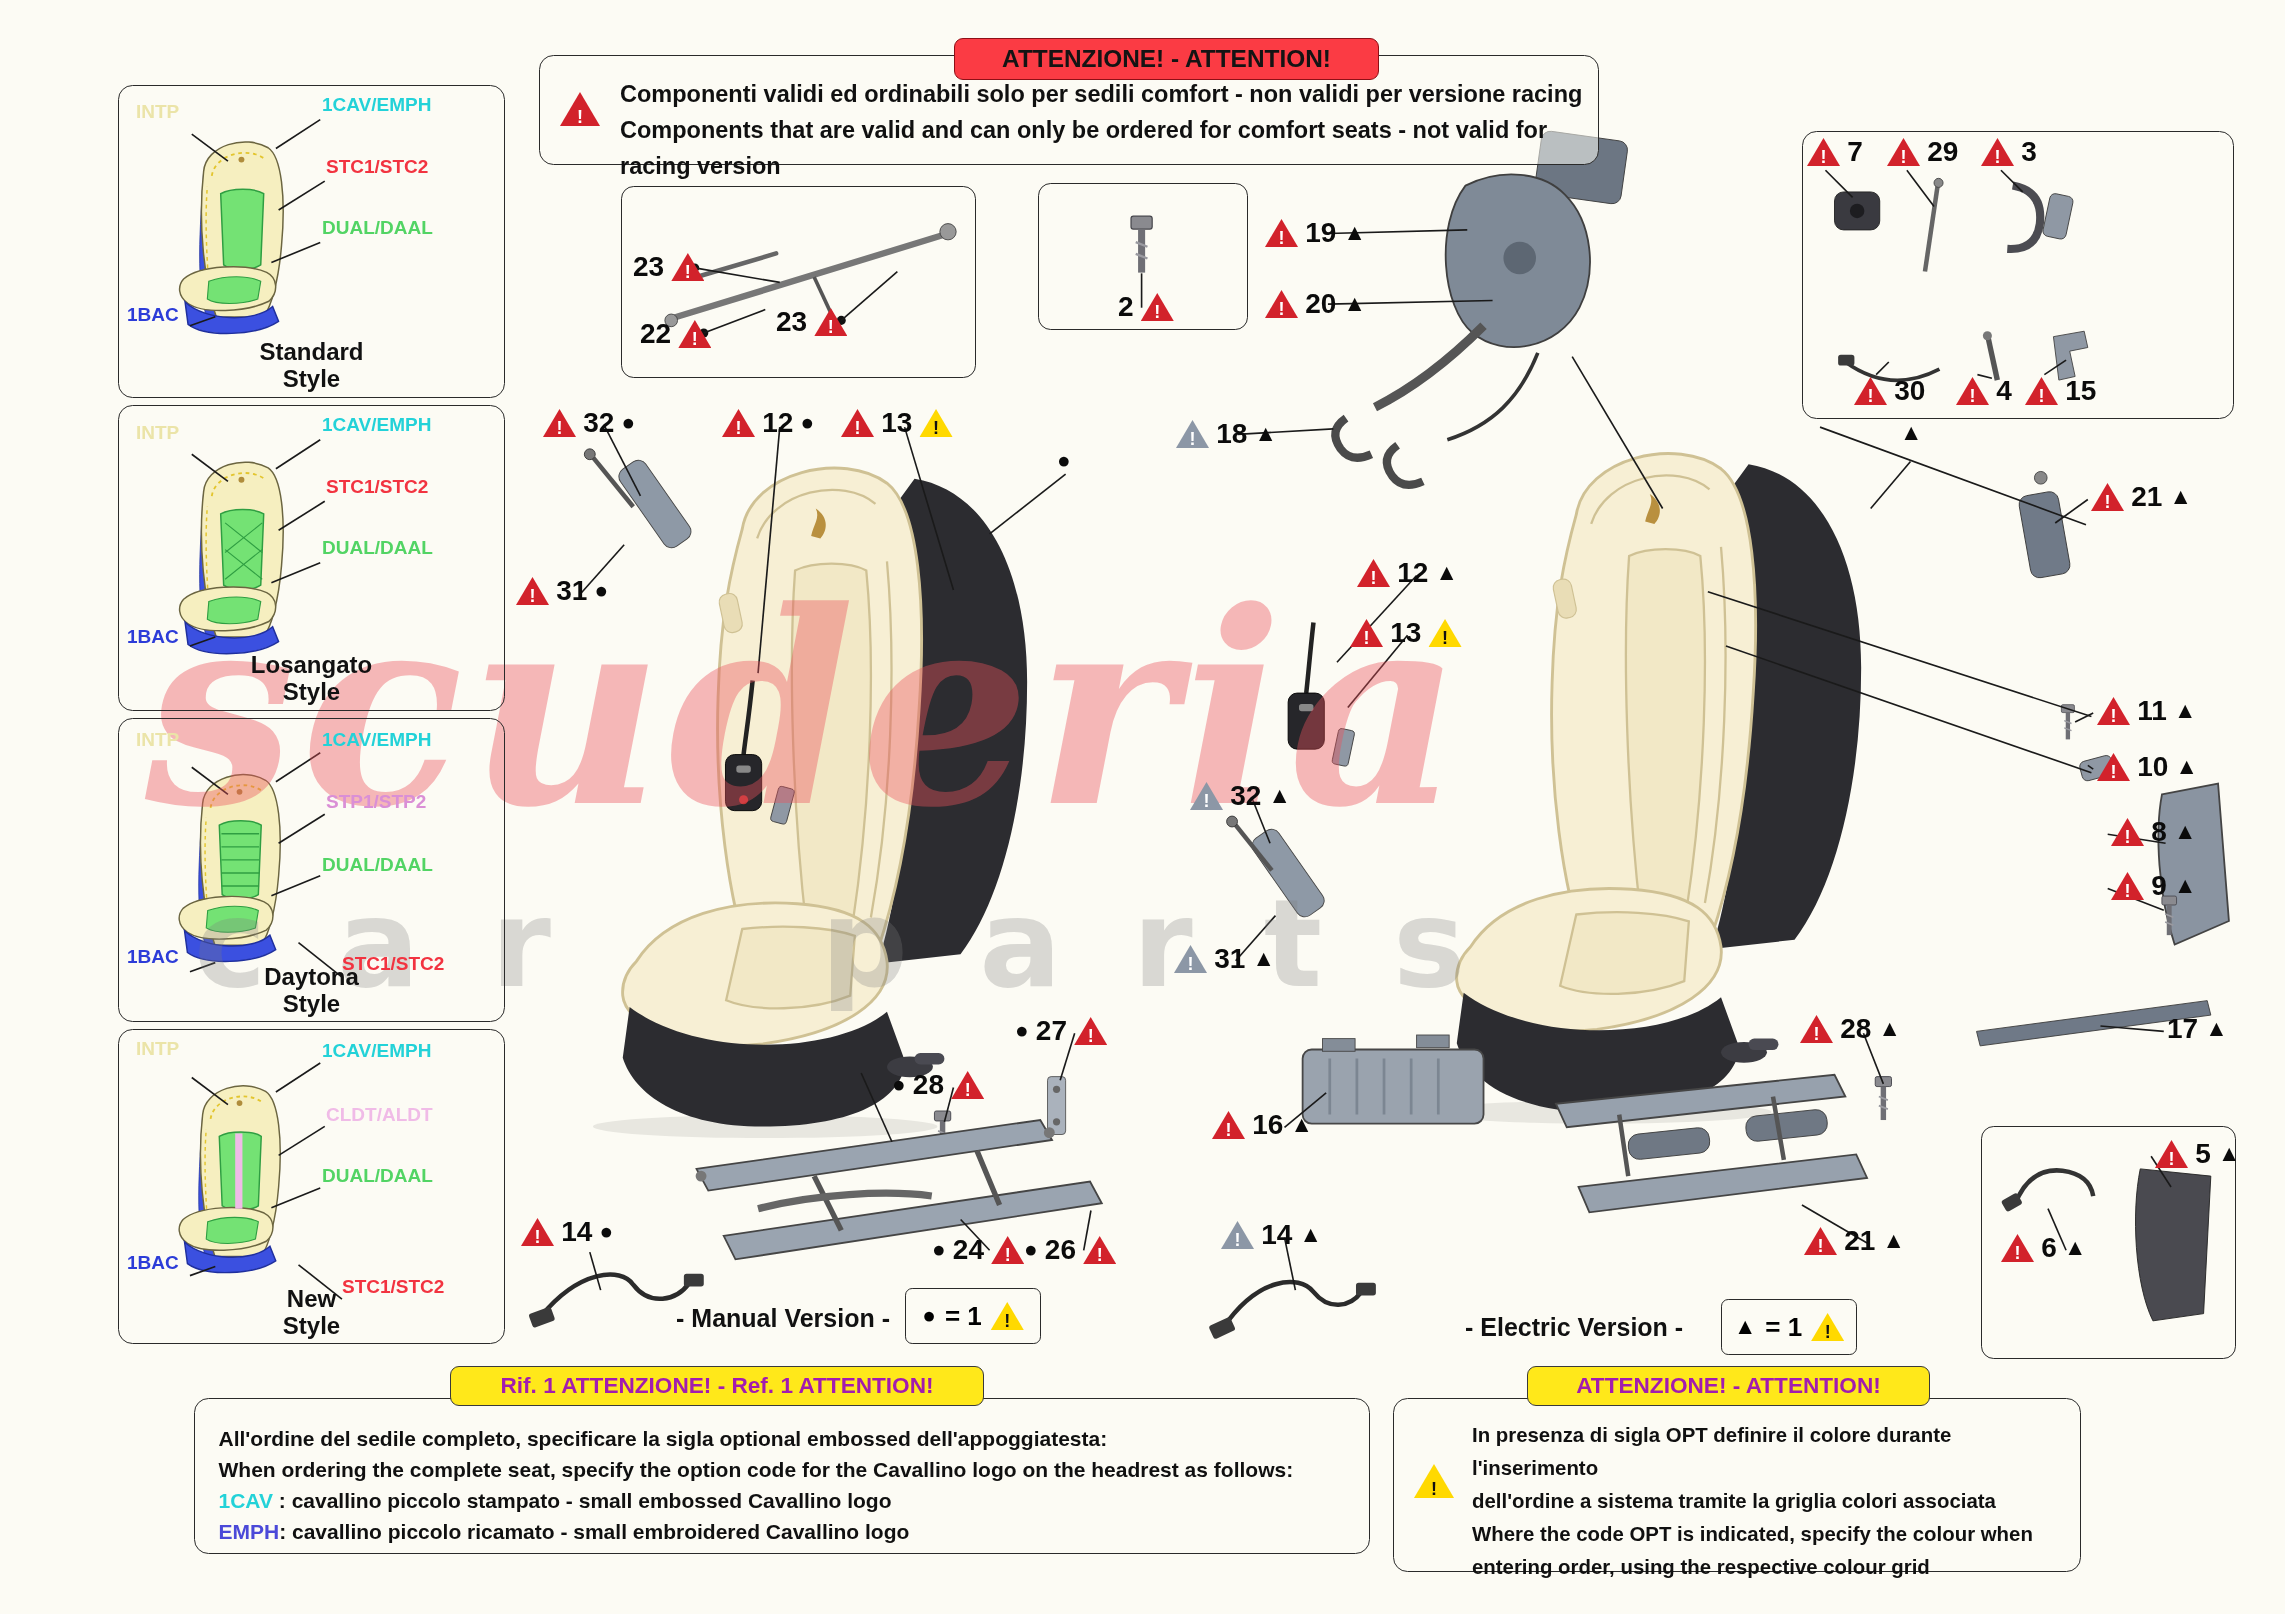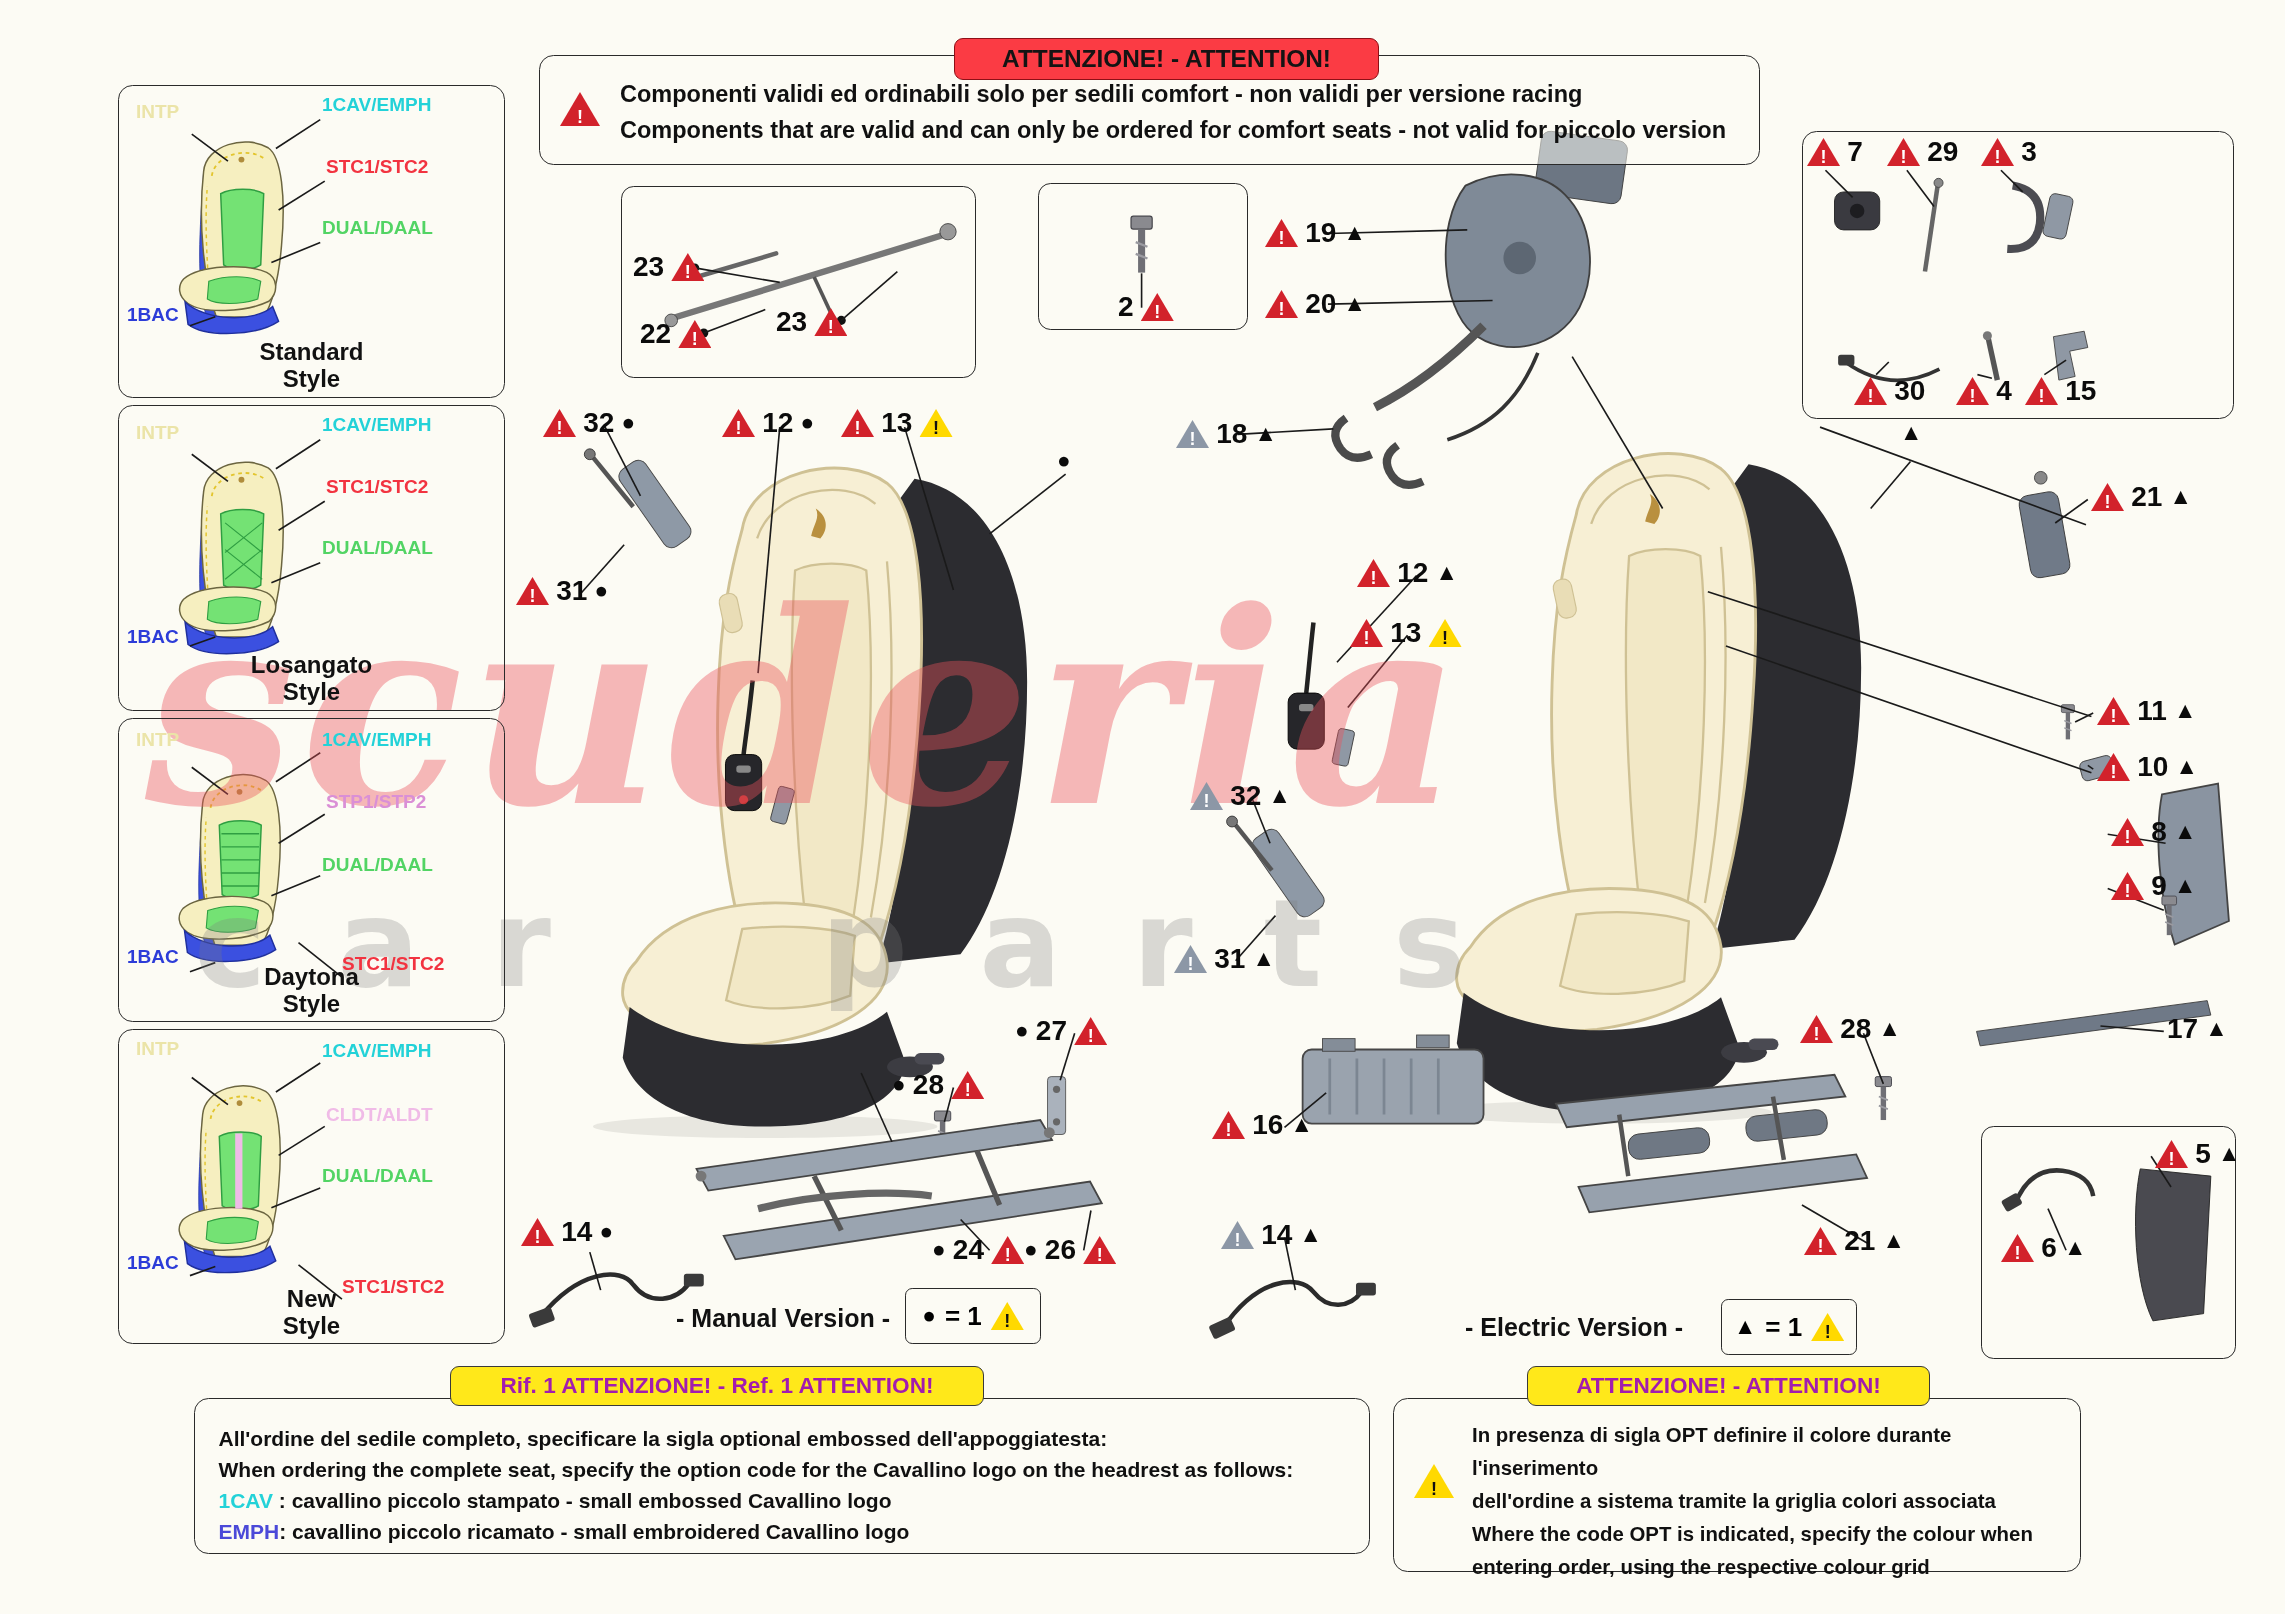--- a/index.html
+++ b/index.html
@@ -331,25 +331,25 @@
 <div class="lab c-cldt" style="left:326px;top:1104px">CLDT/ALDT</div>
 <div class="lab c-dual" style="left:322px;top:1165px">DUAL/DAAL</div>
 <div class="lab c-bac" style="left:127px;top:1252px">1BAC</div>
 <div class="lab c-stc" style="left:342px;top:1276px">STC1/STC2</div>
 
 <div class="box" style="left:621px;top:186px;width:355px;height:192px;border-radius:12.7px"></div>
 <div class="box" style="left:1038px;top:183px;width:210px;height:147px;border-radius:12.7px"></div>
 <div class="box" style="left:1802px;top:131px;width:432px;height:288px"></div>
 <div class="box" style="left:1981px;top:1126px;width:255px;height:233px;border-radius:12.7px"></div>
 
-<div class="notice" style="left:539px;top:55px;width:1221px;height:110px">
+<div class="notice" style="left:539px;top:55px;width:1060px;height:110px">
   <div class="abs" style="left:20px;top:36px"><span class="wt red" style="width:40px;height:34px"><i></i></span></div>
   <div class="body" style="position:absolute;left:80px;top:20px;font-size:23.5px;line-height:36px">
     <div>Componenti validi ed ordinabili solo per sedili comfort - non validi per versione racing</div>
-    <div>Components that are valid and can only be ordered for comfort seats - not valid for piccolo version</div>
+    <div>Components that are valid and can only be ordered for comfort seats - not valid for racing version</div>
   </div>
 </div>
 <div class="pill red" style="left:954px;top:38px;width:425px;height:42px">ATTENZIONE! - ATTENTION!</div>
 
 <div class="callout" style="left:633px;top:251px">
     <span>23</span>
     <span class="wt red">
       <i></i>
     </span>
   </div>

